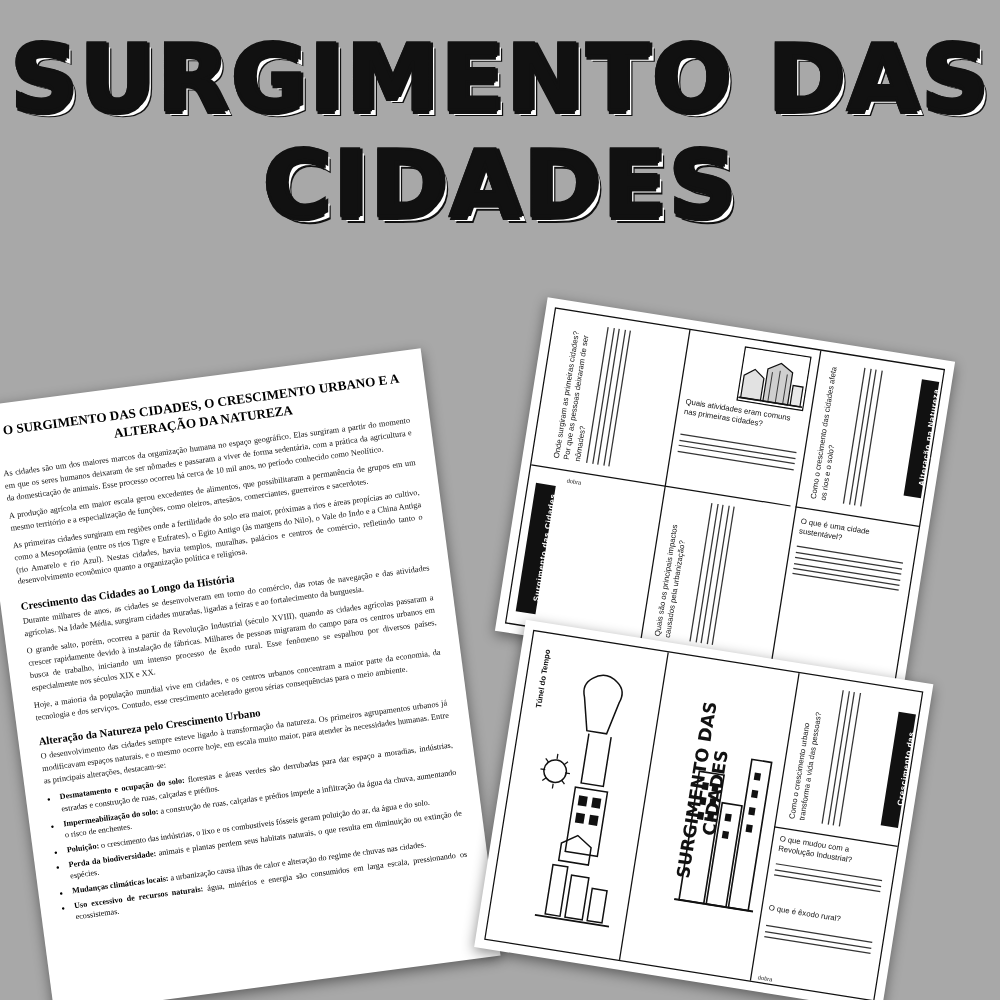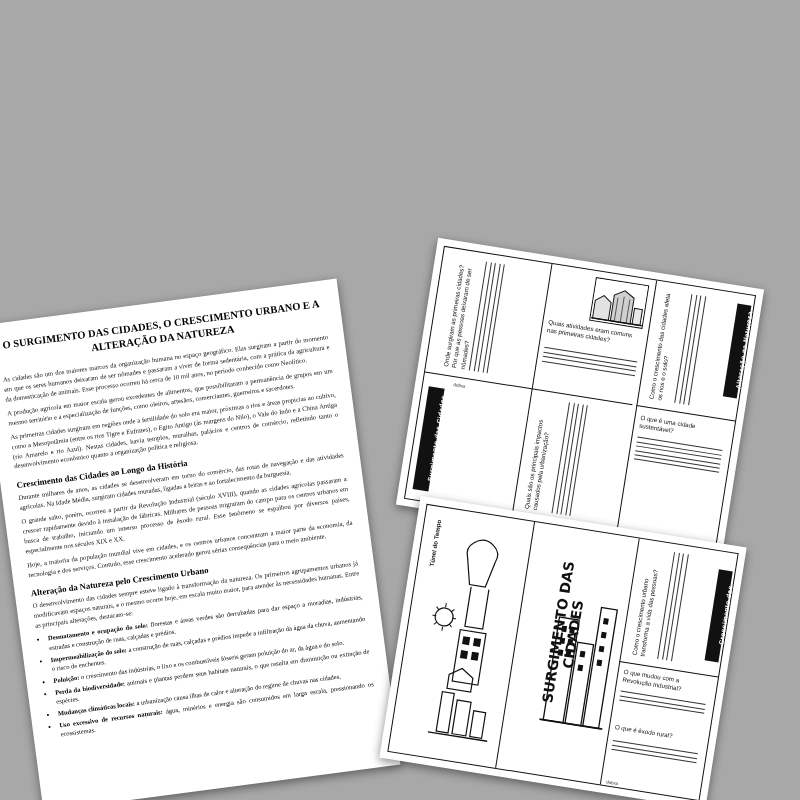--- a/index.html
+++ b/index.html
@@ -105,20 +105,22 @@
   .tiny{
     font-family:"Liberation Sans", sans-serif;
     font-size:4.6px;line-height:1.25;color:#222;
   }
   .clip-img{border:1px solid #111;background:#fff;}
 </style>
 </head>
 <body>
 
 <div id="title-block">
+  <div class="title-line" id="title-1">SURGIMENTO DAS</div>
+  <div class="title-line" id="title-2">CIDADES</div>
 </div>
 
 <div class="paper" id="sheet-text">
   <h1>O SURGIMENTO DAS CIDADES, O CRESCIMENTO URBANO E A ALTERAÇÃO DA NATUREZA</h1>
 
   <p>As cidades são um dos maiores marcos da organização humana no espaço geográfico. Elas surgiram a partir do momento em que os seres humanos deixaram de ser nômades e passaram a viver de forma sedentária, com a prática da agricultura e da domesticação de animais. Esse processo ocorreu há cerca de 10 mil anos, no período conhecido como Neolítico.</p>
   <p>A produção agrícola em maior escala gerou excedentes de alimentos, que possibilitaram a permanência de grupos em um mesmo território e a especialização de funções, como oleiros, artesãos, comerciantes, guerreiros e sacerdotes.</p>
   <p>As primeiras cidades surgiram em regiões onde a fertilidade do solo era maior, próximas a rios e áreas propícias ao cultivo, como a Mesopotâmia (entre os rios Tigre e Eufrates), o Egito Antigo (às margens do Nilo), o Vale do Indo e a China Antiga (rio Amarelo e rio Azul). Nestas cidades, havia templos, muralhas, palácios e centros de comércio, refletindo tanto o desenvolvimento econômico quanto a organização política e religiosa.</p>
 
   <h2>Crescimento das Cidades ao Longo da História</h2>

